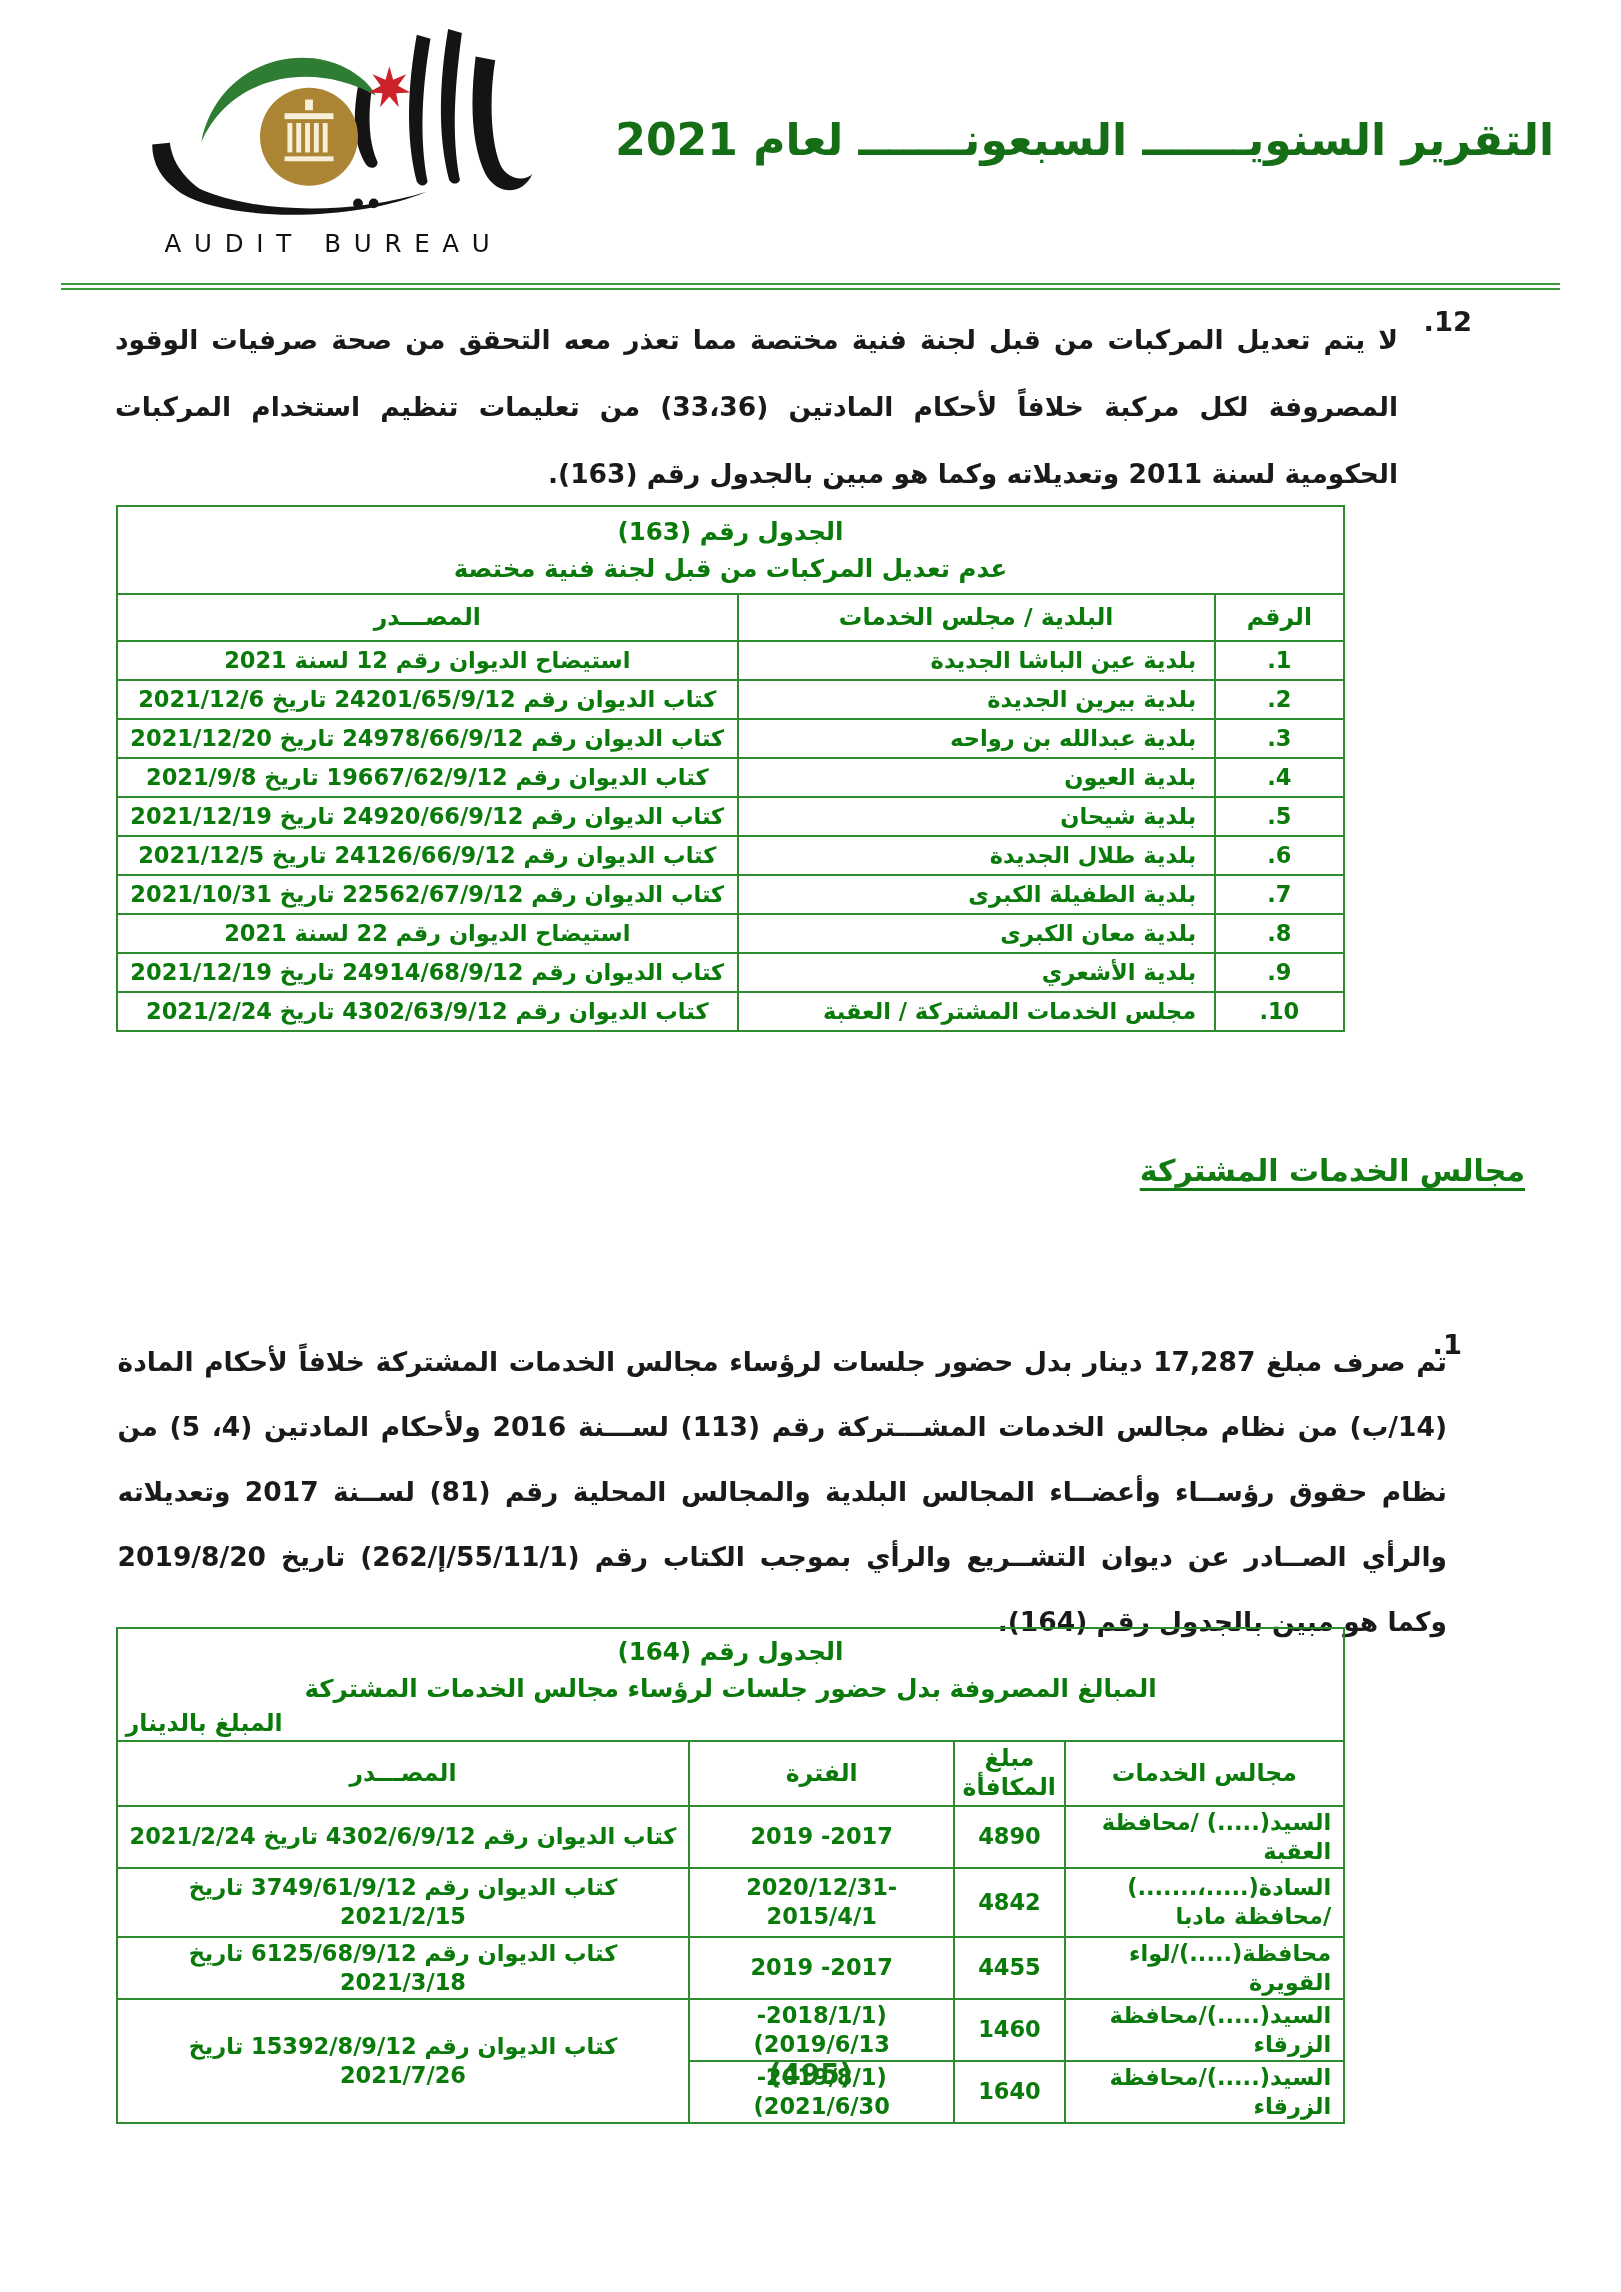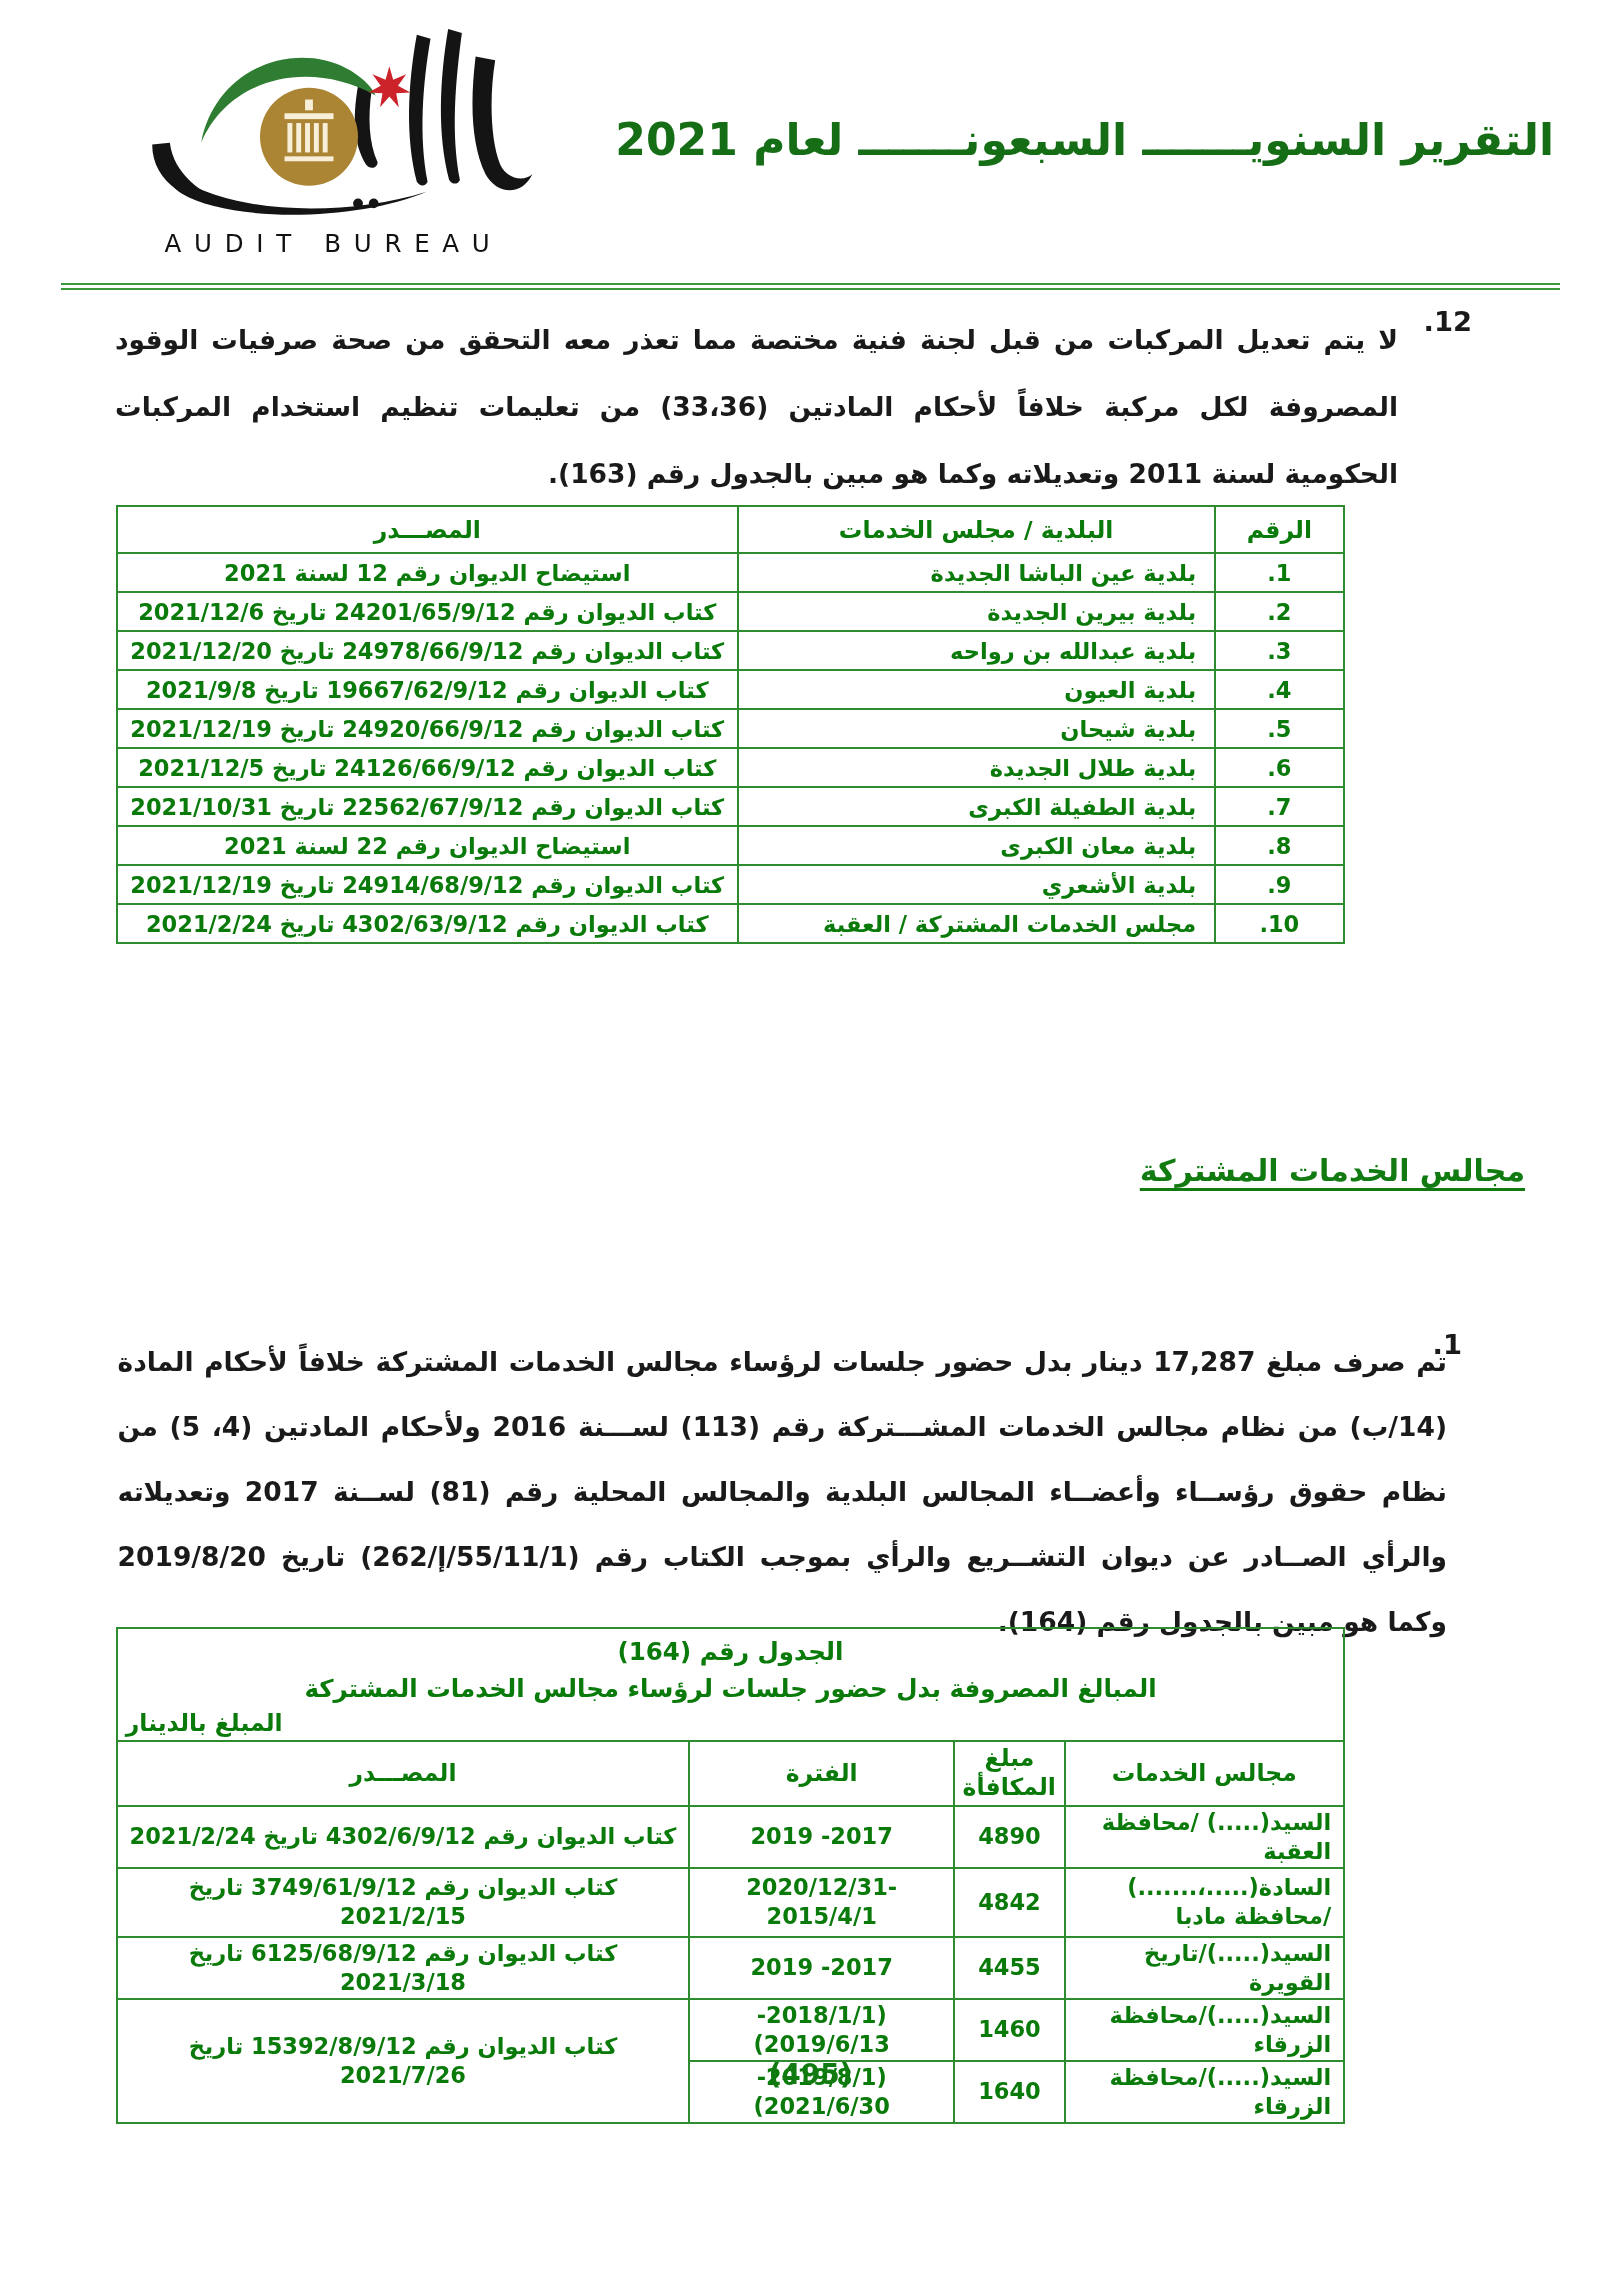--- a/index.html
+++ b/index.html
@@ -135,20 +135,26 @@
     <div class="item-text">لا يتم تعديل المركبات من قبل لجنة فنية مختصة مما تعذر معه التحقق من صحة صرفيات الوقود المصروفة لكل مركبة خلافاً لأحكام المادتين (33،36) من تعليمات تنظيم استخدام المركبات الحكومية لسنة 2011 وتعديلاته وكما هو مبين بالجدول رقم (163).</div>
   </section>
 
   <table class="gtable t163">
     <colgroup>
         <col style="width:129px">
         <col style="width:476px">
         <col style="width:619px">
       </colgroup>
     <tbody>
+      <tr>
+        <td class="ttl" colspan="3">
+          <div class="tline">الجدول رقم (163)</div>
+          <div class="tline">عدم تعديل المركبات من قبل لجنة فنية مختصة</div>
+        </td>
+      </tr>
       <tr class="hed">
         <td>الرقم</td>
         <td>البلدية / مجلس الخدمات</td>
         <td>المصـــدر</td>
       </tr>
       <tr class="drow">
           <td class="c-num">1.</td>
           <td class="c-ent">بلدية عين الباشا الجديدة</td>
           <td class="c-src">استيضاح الديوان رقم 12 لسنة 2021</td>
         </tr>
@@ -238,21 +244,21 @@
       <tr class="drow r-tall">
         <td class="c-cncl">
           <div>السادة(.....،.......)</div>
           <div>/محافظة مادبا</div>
         </td>
         <td class="c-amt">4842</td>
         <td class="c-per">2020/12/31-2015/4/1</td>
         <td class="c-src">كتاب الديوان رقم 3749/61/9/12 تاريخ 2021/2/15</td>
       </tr>
       <tr class="drow r-single">
-        <td class="c-cncl">السيد(.....)/تاريخ القويرة</td>
+        <td class="c-cncl">محافظة(.....)/لواء القويرة</td>
         <td class="c-amt">4455</td>
         <td class="c-per">2017- 2019</td>
         <td class="c-src">كتاب الديوان رقم 6125/68/9/12 تاريخ 2021/3/18</td>
       </tr>
       <tr class="drow r-half">
         <td class="c-cncl">السيد(.....)/محافظة الزرقاء</td>
         <td class="c-amt">1460</td>
         <td class="c-per">(2018/1/1- 2019/6/13)</td>
         <td class="c-src" rowspan="2">كتاب الديوان رقم 15392/8/9/12 تاريخ 2021/7/26</td>
       </tr>

